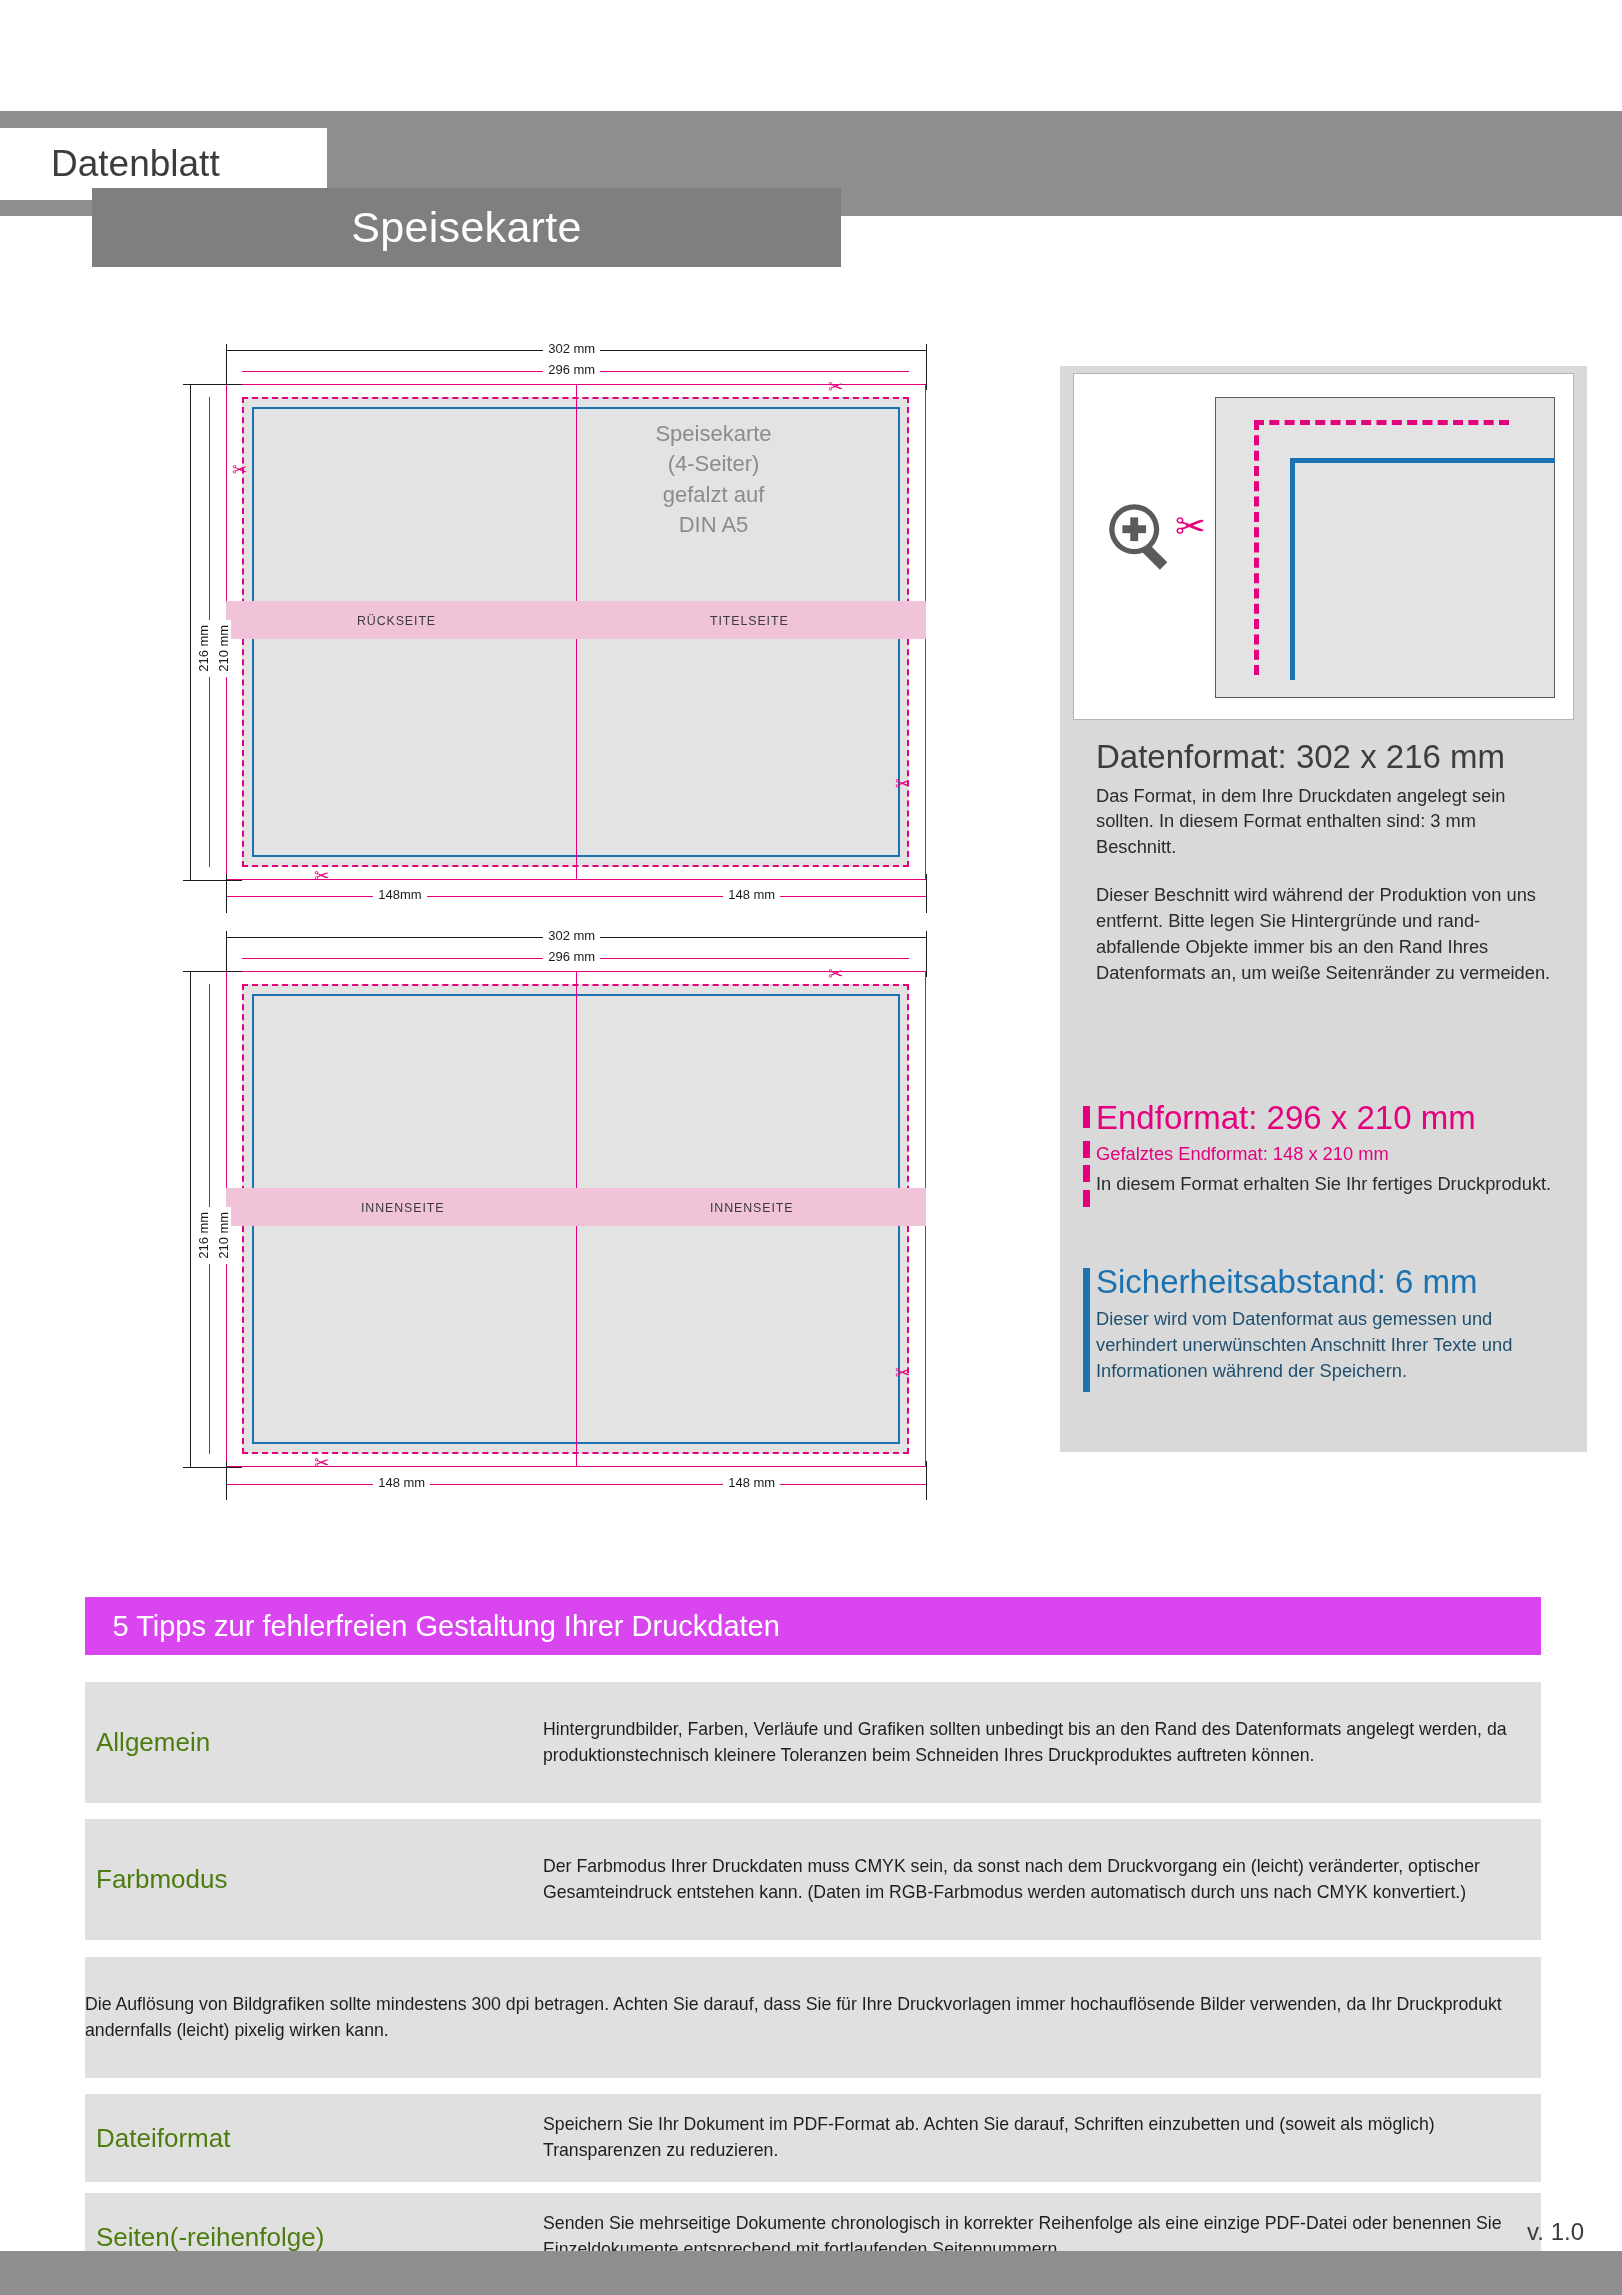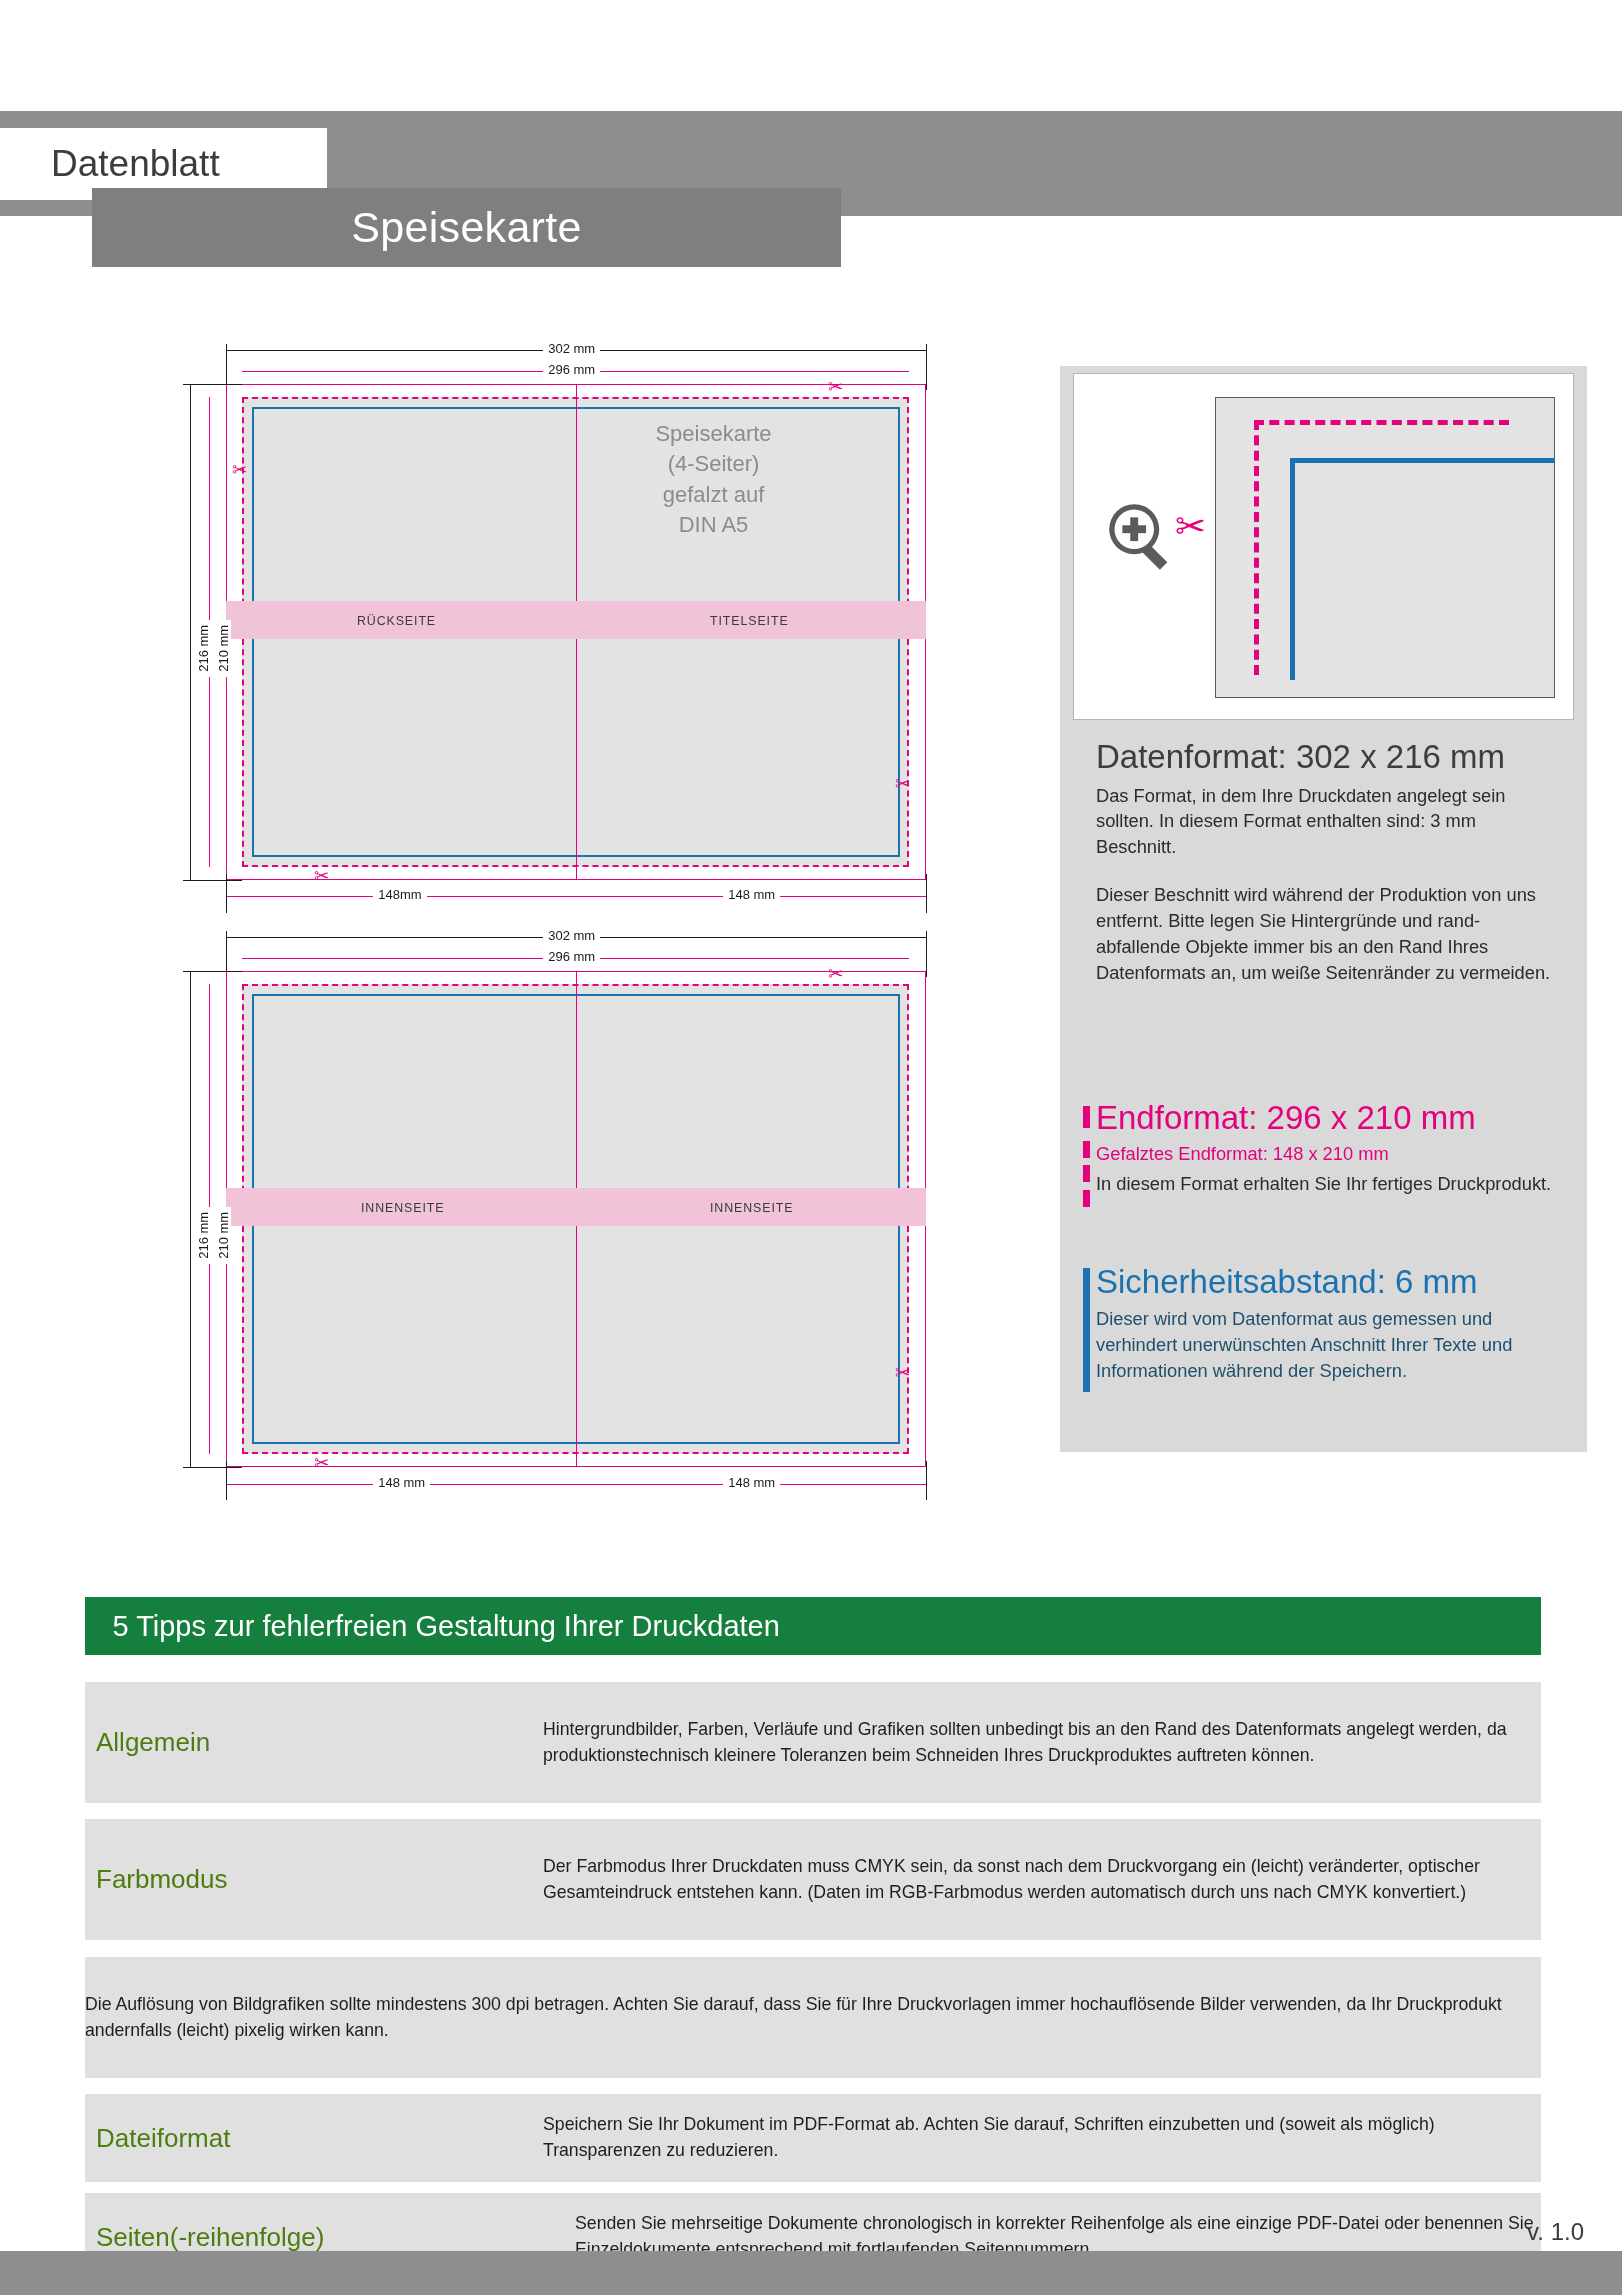--- a/index.html
+++ b/index.html
@@ -103,21 +103,21 @@
   .bar-magenta {
     position:absolute; width:6.5px; background:#e5007e;
   }
   .bar-blue {
     position:absolute; width:6.5px; background:#1b72b0;
   }
 
   
   .tips-header {
     position:absolute; left:85px; top:1597px; width:1456px; height:58px;
-    background:#15803d; display:flex; align-items:center; padding-left:27.5px;
+    background:#d946ef; display:flex; align-items:center; padding-left:27.5px;
   }
   .tips-header span { color:#ffffff; font-size:29px; }
   .tip-row {
     position:absolute; left:85px; width:1456px; background:#e0e0e0;
     display:flex;
   }
   .tip-label {
     width:458px; display:flex; align-items:center; padding-left:11px;
     font-size:26px; color:#4d7c0f;
   }
@@ -294,20 +294,20 @@
 
 <div class="tip-row" style="top:1957px; height:121px;">
   <div class="tip-text">Die Auflösung von Bildgrafiken sollte mindestens 300 dpi  betragen. Achten Sie darauf, dass Sie für Ihre Druckvorlagen immer hochauflösende Bilder verwenden, da Ihr Druckprodukt andernfalls (leicht) pixelig wirken kann.</div>
 </div>
 
 <div class="tip-row" style="top:2094px; height:88px;">
   <div class="tip-label">Dateiformat</div>
   <div class="tip-text">Speichern Sie Ihr Dokument im PDF-Format ab. Achten Sie darauf, Schriften einzubetten und (soweit als möglich) Transparenzen zu reduzieren.</div>
 </div>
 
-<div class="tip-row" style="top:2193px; height:88px;gap:32px;">
+<div class="tip-row" style="top:2193px; height:88px;">
   <div class="tip-label">Seiten(-reihenfolge)</div>
   <div class="tip-text">Senden Sie mehrseitige Dokumente chronologisch in korrekter Reihenfolge als eine einzige PDF-Datei oder benennen Sie Einzeldokumente entsprechend mit fortlaufenden Seitennummern.</div>
 </div>
 
 <div class="footer-band" style="top:2251px; height:44px;"></div>
 <div class="version" style="top:2218px;">v. 1.0</div>
 
 
 </body></html>

